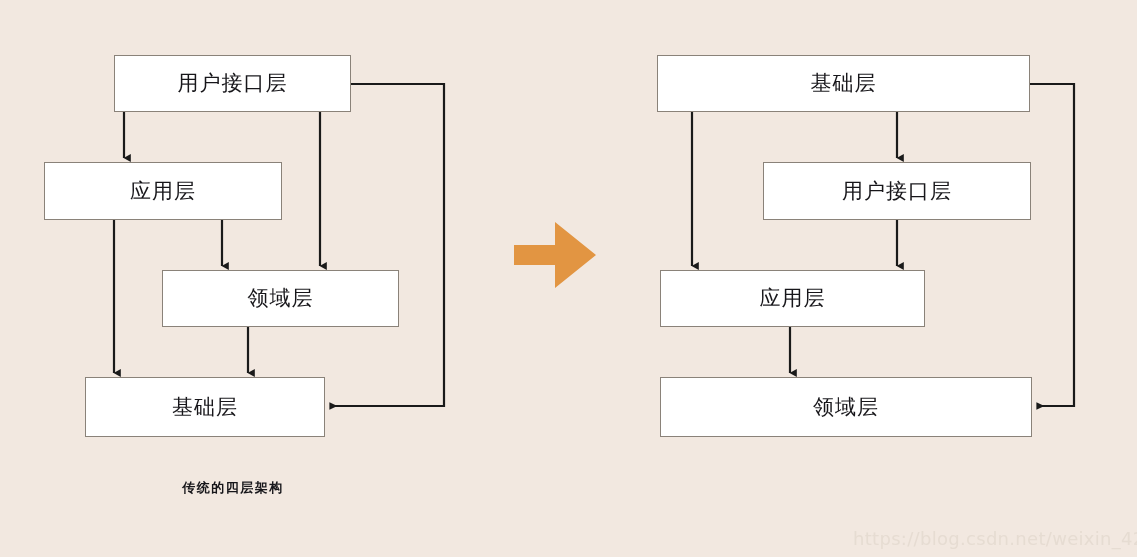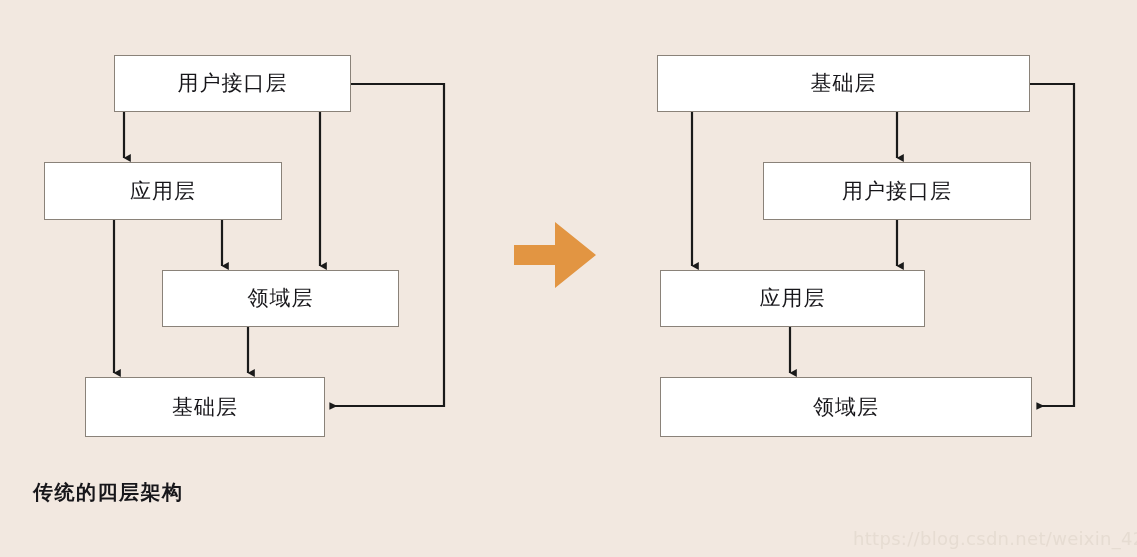--- a/index.html
+++ b/index.html
@@ -38,26 +38,26 @@
   }
   .node-label {
     font-size: 21px;
     color: #17161a;
     letter-spacing: 1px;
     line-height: 1;
     white-space: nowrap;
   }
   .caption {
     position: absolute;
-    font-size: 20px;
+    font-size: 13px;
     font-weight: bold;
     color: #17161a;
     letter-spacing: 1.5px;
     white-space: nowrap;
-    text-align: left;
+    text-align: center;
     z-index: 3;
   }
   .watermark {
     position: absolute;
     left: 853px;
     top: 528px;
     font-size: 18px;
     color: #e6dcd2;
     letter-spacing: 0.3px;
     white-space: nowrap;

